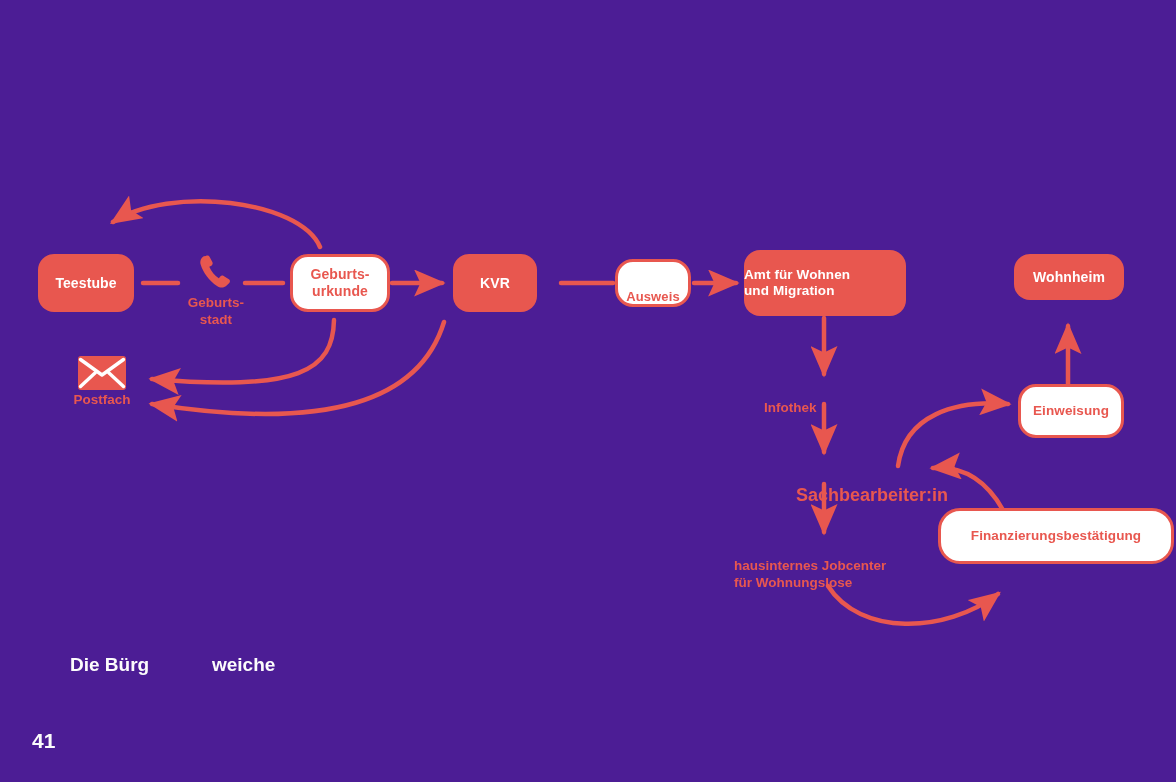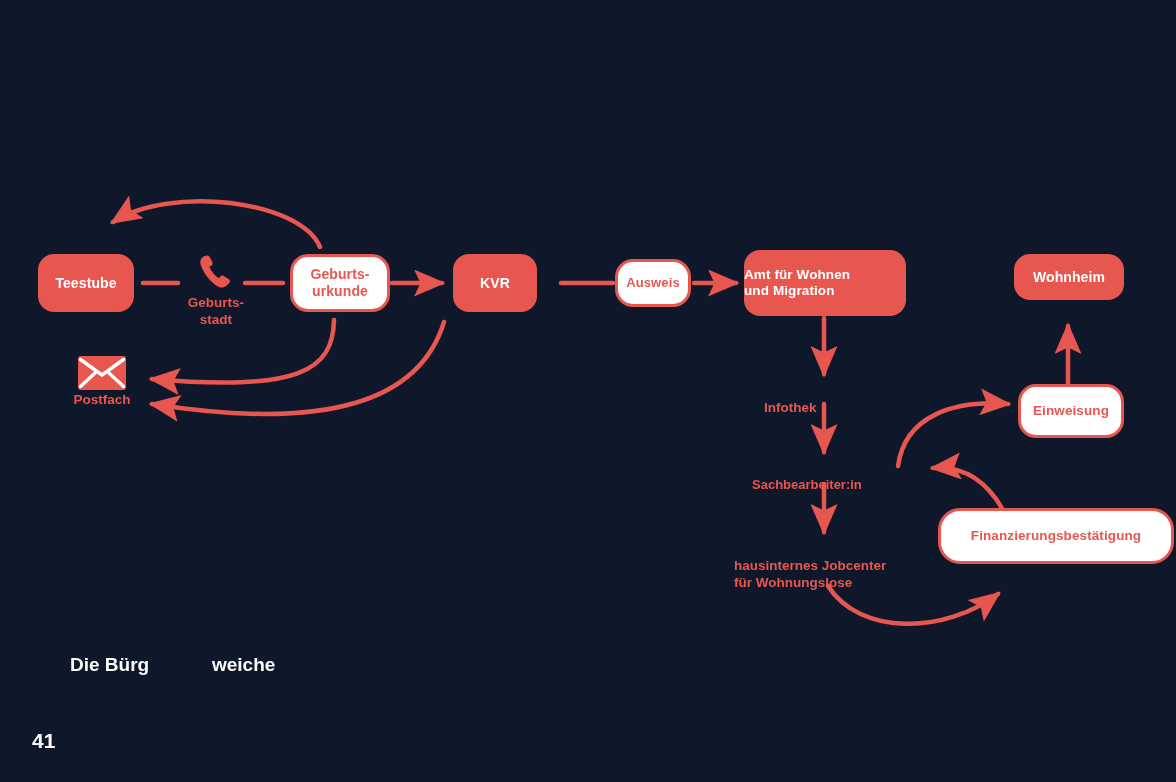--- a/index.html
+++ b/index.html
@@ -7,21 +7,21 @@
     padding: 0;
     background: #ffffff;
   }
   body {
     font-family: "Liberation Sans", sans-serif;
   }
   #stage {
     position: relative;
     width: 1176px;
     height: 782px;
-    background: #0f172a;
+    background: #4c1d95;
     overflow: hidden;
   }
   #wires {
     position: absolute;
     left: 0;
     top: 0;
     width: 1176px;
     height: 782px;
     pointer-events: none;
   }
@@ -141,21 +141,21 @@
 
   <div class="node outlined" style="left:290px; top:254px; width:100px; height:58px; border-radius:18px; font-size:14px; white-space:pre-line;">
     <span>Geburts-
 urkunde</span>
   </div>
 
   <div class="node filled" style="left:453px; top:254px; width:84px; height:58px; border-radius:16px; font-size:14px;">
     <span>KVR</span>
   </div>
 
-  <div class="node outlined" style="left:615px; top:259px; width:76px; height:48px; border-radius:18px; font-size:13px;">
+  <div class="node outlined" style="left:615px; top:259px; width:76px; height:48px; border-radius:18px; font-size:13px;align-items:flex-end;">
     <span>Ausweis</span>
   </div>
 
   <div class="node filled leftalign" style="left:744px; top:250px; width:162px; height:66px; border-radius:16px; font-size:13.5px; white-space:pre-line;">
     <span>Amt für Wohnen
 und Migration</span>
   </div>
 
   <div class="node filled" style="left:1014px; top:254px; width:110px; height:46px; border-radius:16px; font-size:14px;">
     <span>Wohnheim</span>
@@ -166,21 +166,21 @@
   </div>
 
   <div class="node outlined" style="left:938px; top:508px; width:236px; height:56px; border-radius:22px; font-size:13.5px;">
     <span>Finanzierungsbestätigung</span>
   </div>
 
   <div class="tlabel" style="left:764px; top:383px; width:120px; font-size:13.5px;">
     <span>Infothek</span>
   </div>
 
-  <div class="tlabel" style="left:752px; top:461px; width:160px; font-size:13px;">
+  <div class="tlabel" style="left:796px; top:461px; width:160px; font-size:18px;">
     <span>Sachbearbeiter:in</span>
   </div>
 
   <div class="tlabel" style="left:734px; top:541px; width:196px; font-size:13.5px;">
     <span>hausinternes Jobcenter
 für Wohnungslose</span>
   </div>
 
   <div class="icon-wrap" style="left:180px; top:253px; width:72px;">
     <span style="display:block; width:46px; height:40px;">

